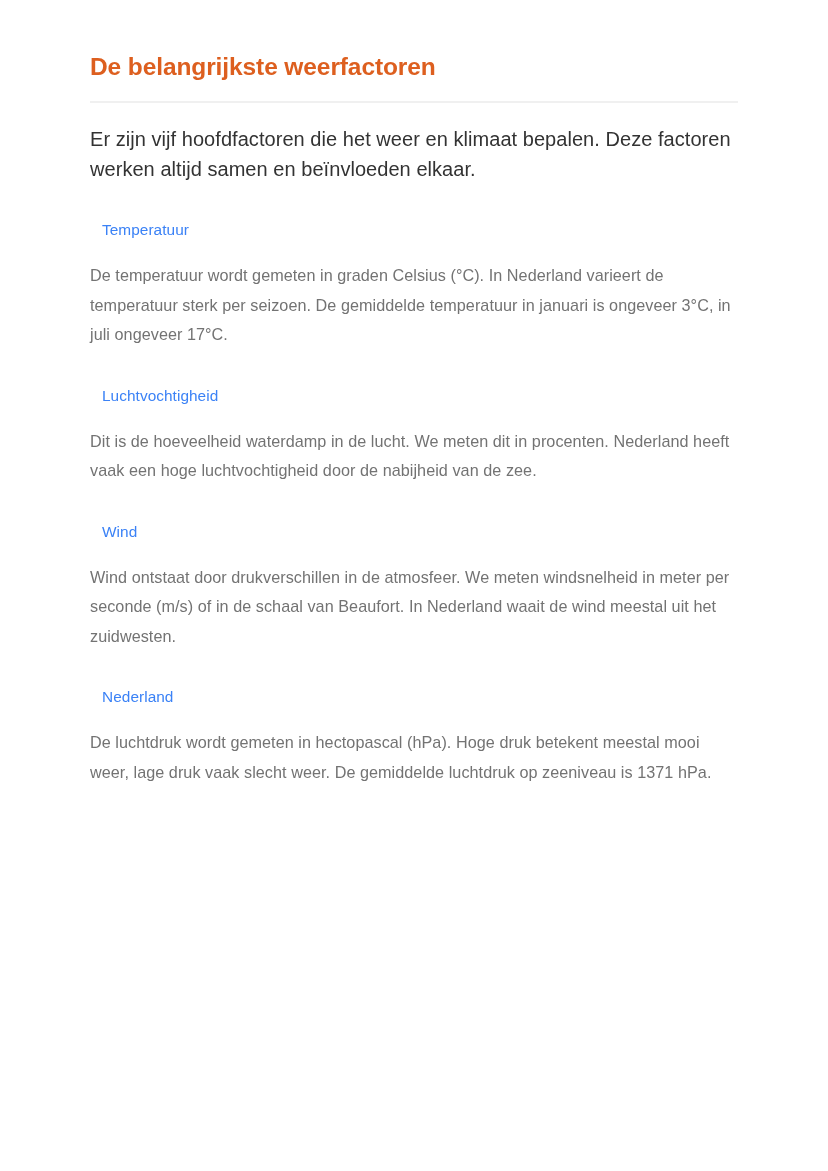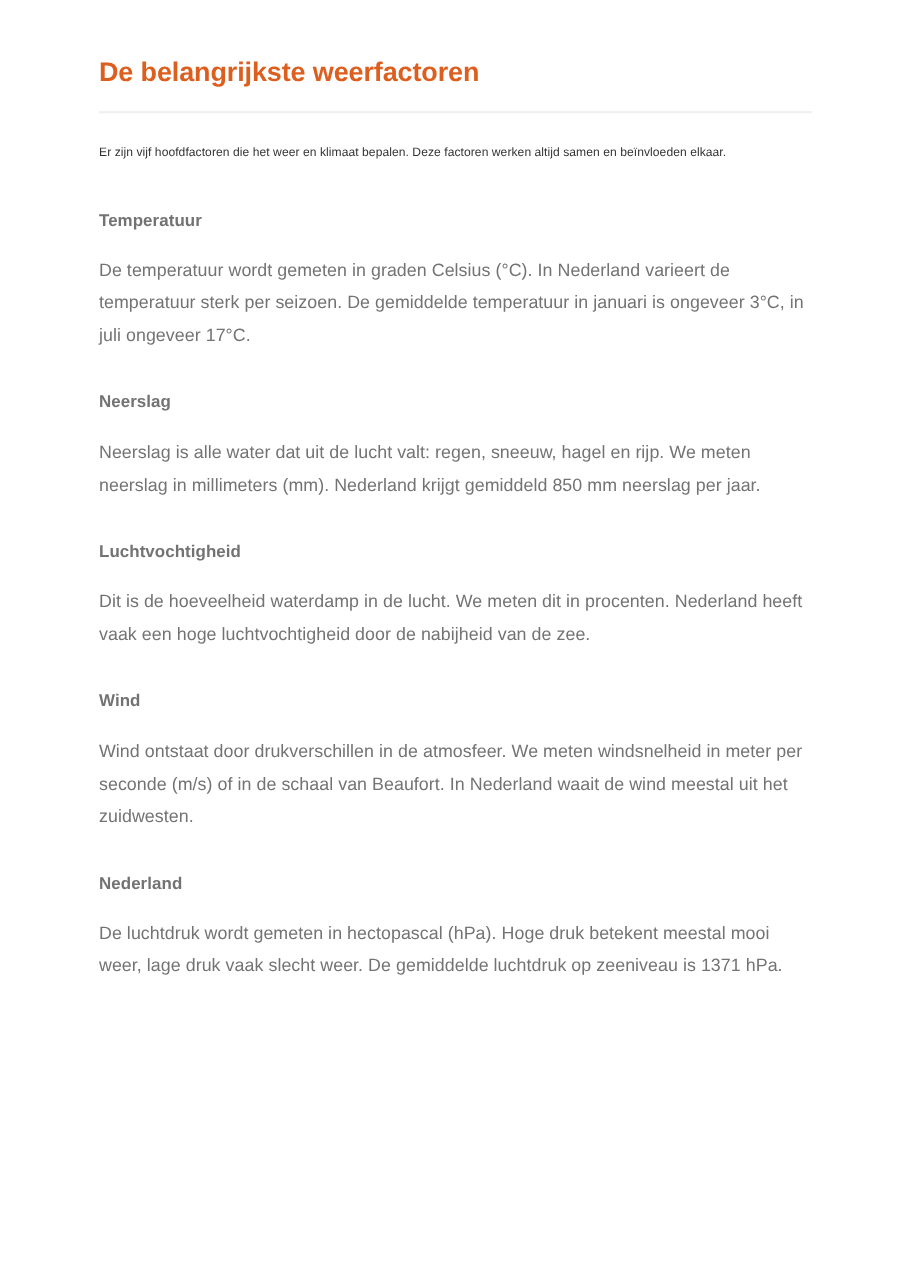--- a/index.html
+++ b/index.html
@@ -45,37 +45,37 @@
   .title-rule {
     margin: 15px 0 0 0;
     height: 2px;
     width: 648px;
     background: #f0f0f0;
     border: 0;
   }
 
   .intro {
     margin: 22px 0 0 0;
-    font-size: 11px;
+    font-size: 20px;
     line-height: 29.5px;
     color: #333333;
     letter-spacing: 0.05px;
   }
 
   .section {
     margin-top: 36px;
   }
 
   .section-heading {
-    margin: 0;
+    margin: 12px;
     padding: 0;
     font-size: 15.4px;
-    font-weight: 700;
+    font-weight: 400;
     line-height: 20px;
-    color: #737373;
+    color: #3b82f6;
     letter-spacing: 0.05px;
   }
 
   .section-body {
     margin: 21px 0 0 0;
     font-size: 16.2px;
     line-height: 29.5px;
     color: #737373;
     letter-spacing: 0.05px;
   }
@@ -90,24 +90,20 @@
 
     <hr class="title-rule">
 
     <p class="intro">Er zijn vijf hoofdfactoren die het weer en klimaat bepalen. Deze factoren werken altijd samen en beïnvloeden elkaar.</p>
 
     <section class="section">
       <h2 class="section-heading">Temperatuur</h2>
       <p class="section-body">De temperatuur wordt gemeten in graden Celsius (°C). In Nederland varieert de temperatuur sterk per seizoen. De gemiddelde temperatuur in januari is ongeveer 3°C, in juli ongeveer 17°C.</p>
     </section>
 
-    <section class="section">
-      <h2 class="section-heading">Neerslag</h2>
-      <p class="section-body">Neerslag is alle water dat uit de lucht valt: regen, sneeuw, hagel en rijp. We meten neerslag in millimeters (mm). Nederland krijgt gemiddeld 850 mm neerslag per jaar.</p>
-    </section>
 
     <section class="section">
       <h2 class="section-heading">Luchtvochtigheid</h2>
       <p class="section-body">Dit is de hoeveelheid waterdamp in de lucht. We meten dit in procenten. Nederland heeft vaak een hoge luchtvochtigheid door de nabijheid van de zee.</p>
     </section>
 
     <section class="section">
       <h2 class="section-heading">Wind</h2>
       <p class="section-body">Wind ontstaat door drukverschillen in de atmosfeer. We meten windsnelheid in meter per seconde (m/s) of in de schaal van Beaufort. In Nederland waait de wind meestal uit het zuidwesten.</p>
     </section>

